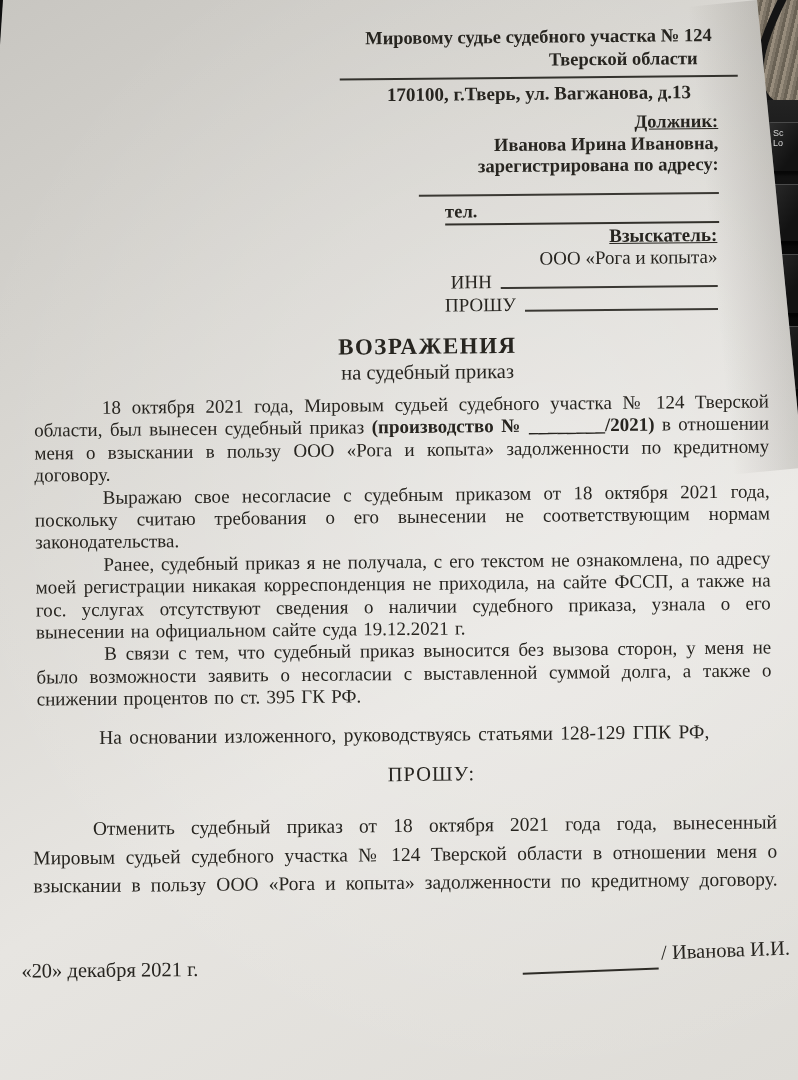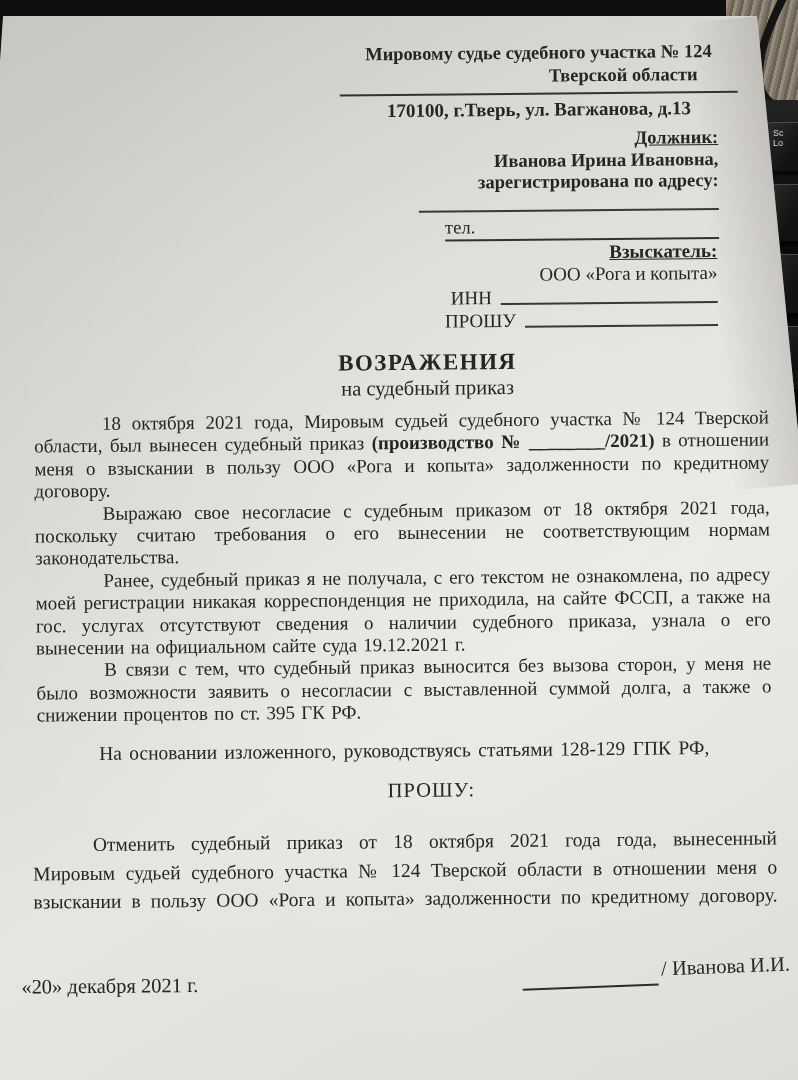--- a/index.html
+++ b/index.html
@@ -28,21 +28,20 @@
     font-family:"Liberation Sans", sans-serif; font-size:9px; line-height:10px;
     color:#d8d8d8; padding:5px 0 0 7px; white-space:pre-line;
   }
   
   .paper {
     position:absolute; inset:0;
     clip-path:polygon(3px 0, 757px 0, 798px 415px, 798px 1080px, 0 1080px, 0 45px);
     background:
       radial-gradient(120% 90% at 68% 45%, rgba(255,255,255,.30), rgba(255,255,255,0) 62%),
       linear-gradient(150deg,#c8c6c1 0%, #d7d5d0 28%, #e7e5e1 62%, #dedcd7 100%);
-    margin-top: 16px;
   }
   .edge-shade {
     position:absolute; left:687px; top:0; width:70px; height:470px;
     transform-origin:70px 0; transform:rotate(-5.65deg);
     background:linear-gradient(90deg, rgba(0,0,0,0) 0%, rgba(55,50,42,0.16) 100%);
   }
   .content {
     position:absolute; inset:0; transform:rotate(-0.55deg); transform-origin:400px 520px;
     color:#272520;
   }
@@ -50,21 +49,21 @@
   .header-right { position:absolute; top:27px; left:344px; width:398px; font-weight:bold; font-size:18.5px; line-height:23px; }
   .hl1 { text-align:center; }
   .hl2 { text-align:right; padding-right:40px; }
   .header-rule { border:0; border-top:2.5px solid #33322d; margin:5px 0 3px 0; }
   .h-address { text-align:center; font-size:19px; }
   
   .debtor { position:absolute; top:114px; left:420px; width:302px; text-align:right; font-weight:bold; font-size:18.5px; line-height:21.5px; }
   .u { text-decoration:underline; }
   .addr-blank { margin-top:15px; margin-left:2px; height:1px; border-bottom:2.5px solid #3a3833; }
   .phone-row { display:flex; align-items:flex-end; margin-left:28px; margin-top:3px; height:24px; border-bottom:2.5px solid #33312c; }
-  .phone-label { font-weight:normal; }
+  .phone-label { font-weight:bold; }
   .flex-fill { flex:1; }
   
   .creditor { position:absolute; top:227px; left:420px; width:300px; text-align:right; font-size:19px; line-height:21.5px; }
   .field-row { display:flex; align-items:flex-end; height:23px; }
   .inn-row { margin-left:33px; }
   .ogrn-row { margin-left:27px; }
   .fill-line { flex:1; margin-left:9px; border-bottom:2px solid #3a3833; transform:translateY(-3px); }
   
   .title-block { position:absolute; top:334px; left:64px; width:730px; text-align:center; }
   .doc-title { font-size:23px; font-weight:bold; letter-spacing:1.5px; line-height:26px; }

